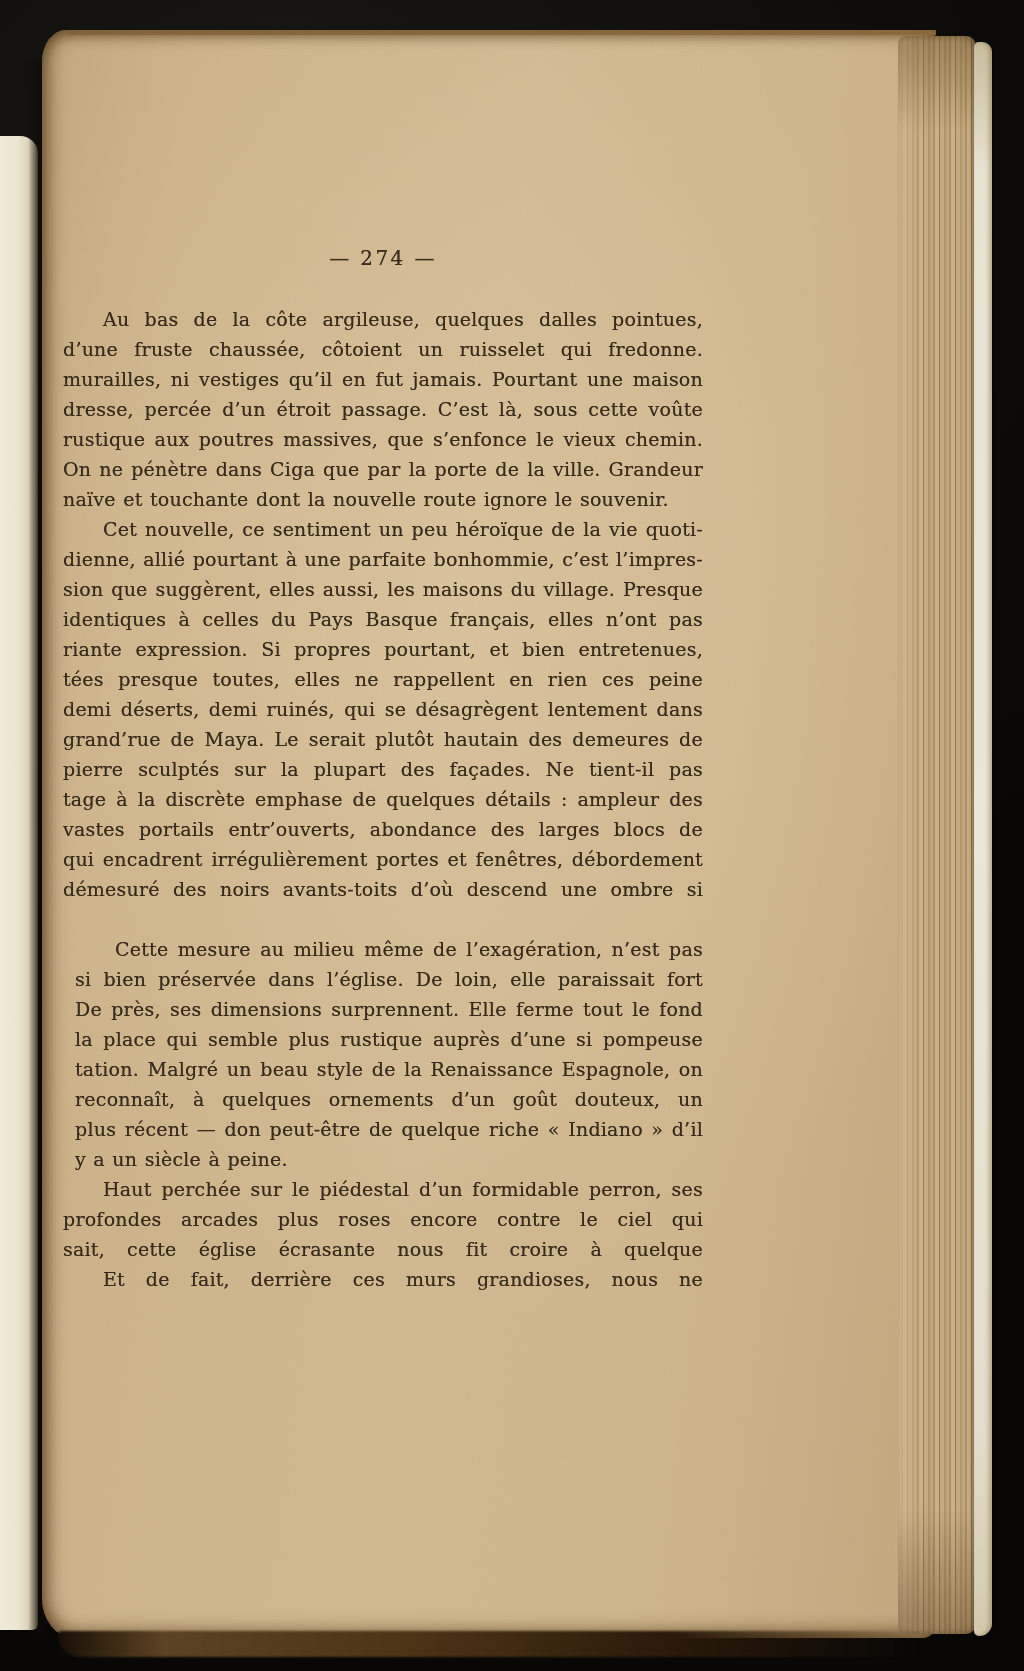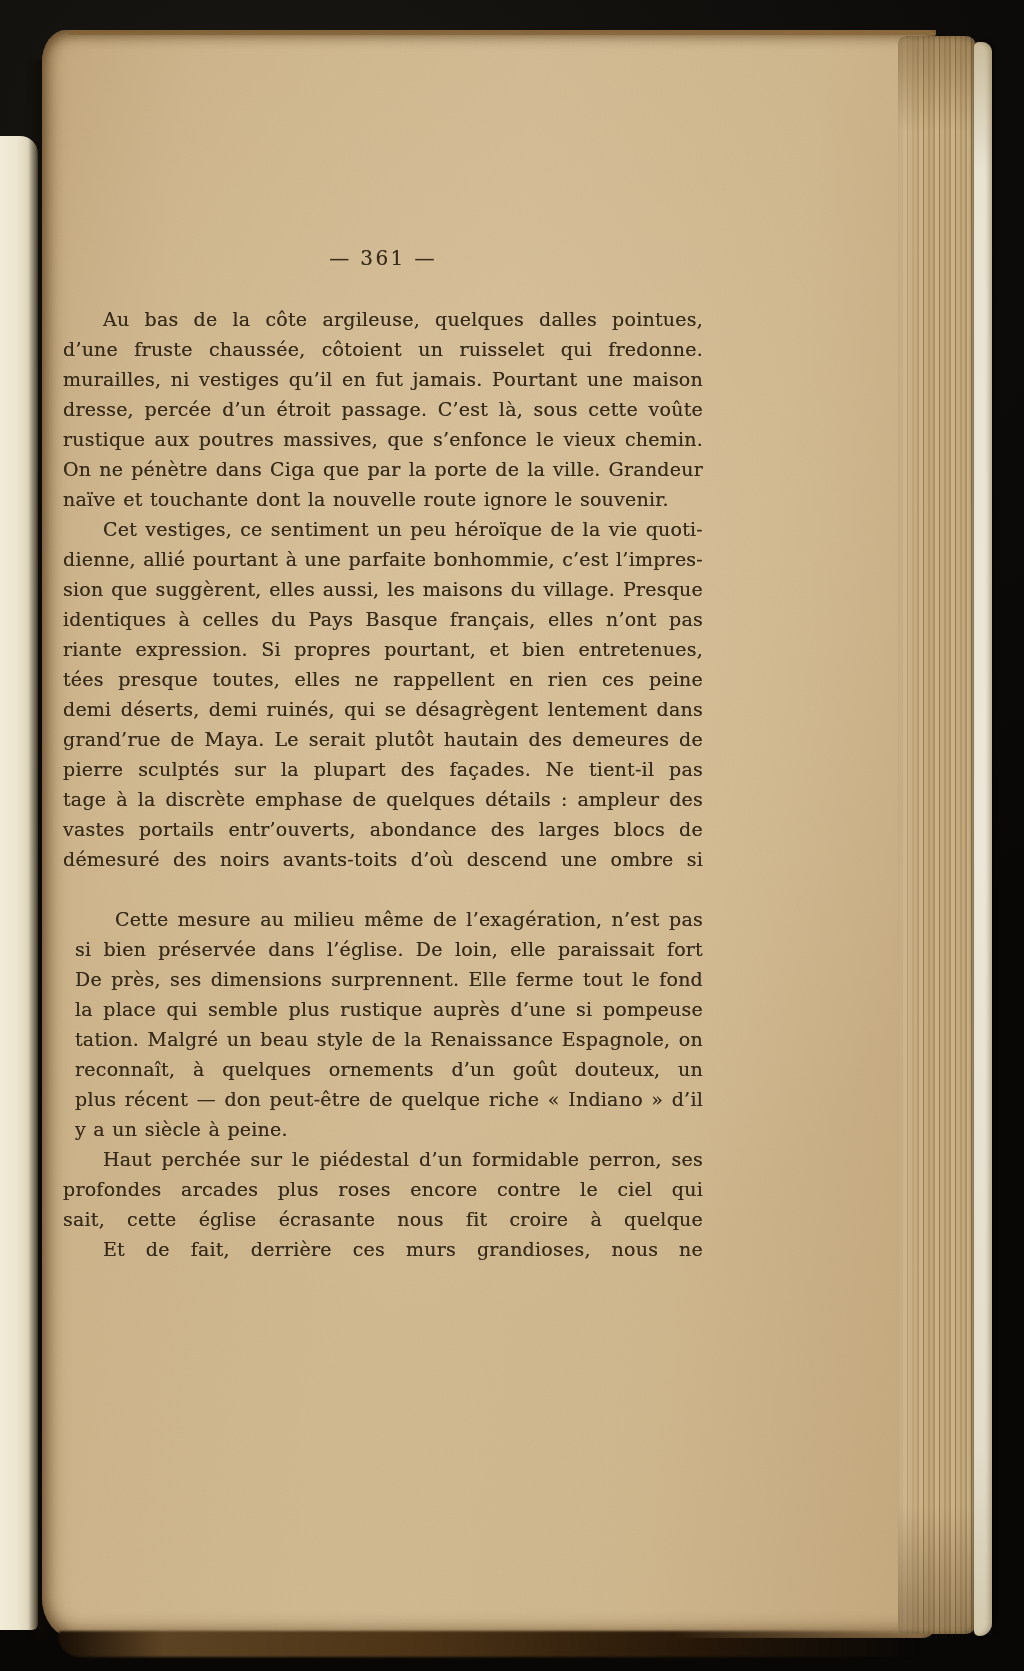--- a/index.html
+++ b/index.html
@@ -106,43 +106,44 @@
 
 <div class="page">
   <svg class="grain" xmlns="http://www.w3.org/2000/svg">
     <filter id="paperNoise">
       <feTurbulence type="fractalNoise" baseFrequency="0.55" numOctaves="2" seed="7" stitchTiles="stitch"></feTurbulence>
       <feColorMatrix type="matrix" values="0 0 0 0 0.45  0 0 0 0 0.36  0 0 0 0 0.22  0 0 0 0.10 0"></feColorMatrix>
     </filter>
     <rect width="100%" height="100%" filter="url(#paperNoise)"></rect>
   </svg>
 
-  <div class="header">— 361 —</div>
+  <div class="header">— 274 —</div>
   <div class="text-block">
       <div class="para">
         <div class="line first">Au bas de la côte argileuse, quelques dalles pointues, traces</div>
         <div class="line">d’une fruste chaussée, côtoient un ruisselet qui fredonne. Nulles</div>
         <div class="line">murailles, ni vestiges qu’il en fut jamais. Pourtant une maison se</div>
         <div class="line">dresse, percée d’un étroit passage. C’est là, sous cette voûte</div>
         <div class="line">rustique aux poutres massives, que s’enfonce le vieux chemin.</div>
         <div class="line">On ne pénètre dans Ciga que par la porte de la ville. Grandeur</div>
         <div class="line last">naïve et touchante dont la nouvelle route ignore le souvenir.</div>
       </div>
       <div class="para">
-        <div class="line first">Cet vestiges, ce sentiment un peu héroïque de la vie quoti-</div>
+        <div class="line first">Cet nouvelle, ce sentiment un peu héroïque de la vie quoti-</div>
         <div class="line">dienne, allié pourtant à une parfaite bonhommie, c’est l’impres-</div>
         <div class="line">sion que suggèrent, elles aussi, les maisons du village. Presque</div>
         <div class="line">identiques à celles du Pays Basque français, elles n’ont pas aussi</div>
         <div class="line">riante expression. Si propres pourtant, et bien entretenues, habi-</div>
         <div class="line">tées presque toutes, elles ne rappellent en rien ces peine palais</div>
         <div class="line">demi déserts, demi ruinés, qui se désagrègent lentement dans la</div>
         <div class="line">grand’rue de Maya. Le serait plutôt hautain des demeures de</div>
         <div class="line">pierre sculptés sur la plupart des façades. Ne tient-il pas davan-</div>
         <div class="line">tage à la discrète emphase de quelques détails : ampleur des</div>
         <div class="line">vastes portails entr’ouverts, abondance des larges blocs de grès nu</div>
+        <div class="line">qui encadrent irrégulièrement portes et fenêtres, débordement</div>
         <div class="line last">démesuré des noirs avants-toits d’où descend une ombre si grave...</div>
       </div>
       <div class="para space-before">
         <div class="line first">Cette mesure au milieu même de l’exagération, n’est pas</div>
         <div class="line">si bien préservée dans l’église. De loin, elle paraissait fort grande.</div>
         <div class="line">De près, ses dimensions surprennent. Elle ferme tout le fond de</div>
         <div class="line">la place qui semble plus rustique auprès d’une si pompeuse osten-</div>
         <div class="line">tation. Malgré un beau style de la Renaissance Espagnole, on</div>
         <div class="line">reconnaît, à quelques ornements d’un goût douteux, un édifice</div>
         <div class="line">plus récent — don peut-être de quelque riche « Indiano » d’il</div>

